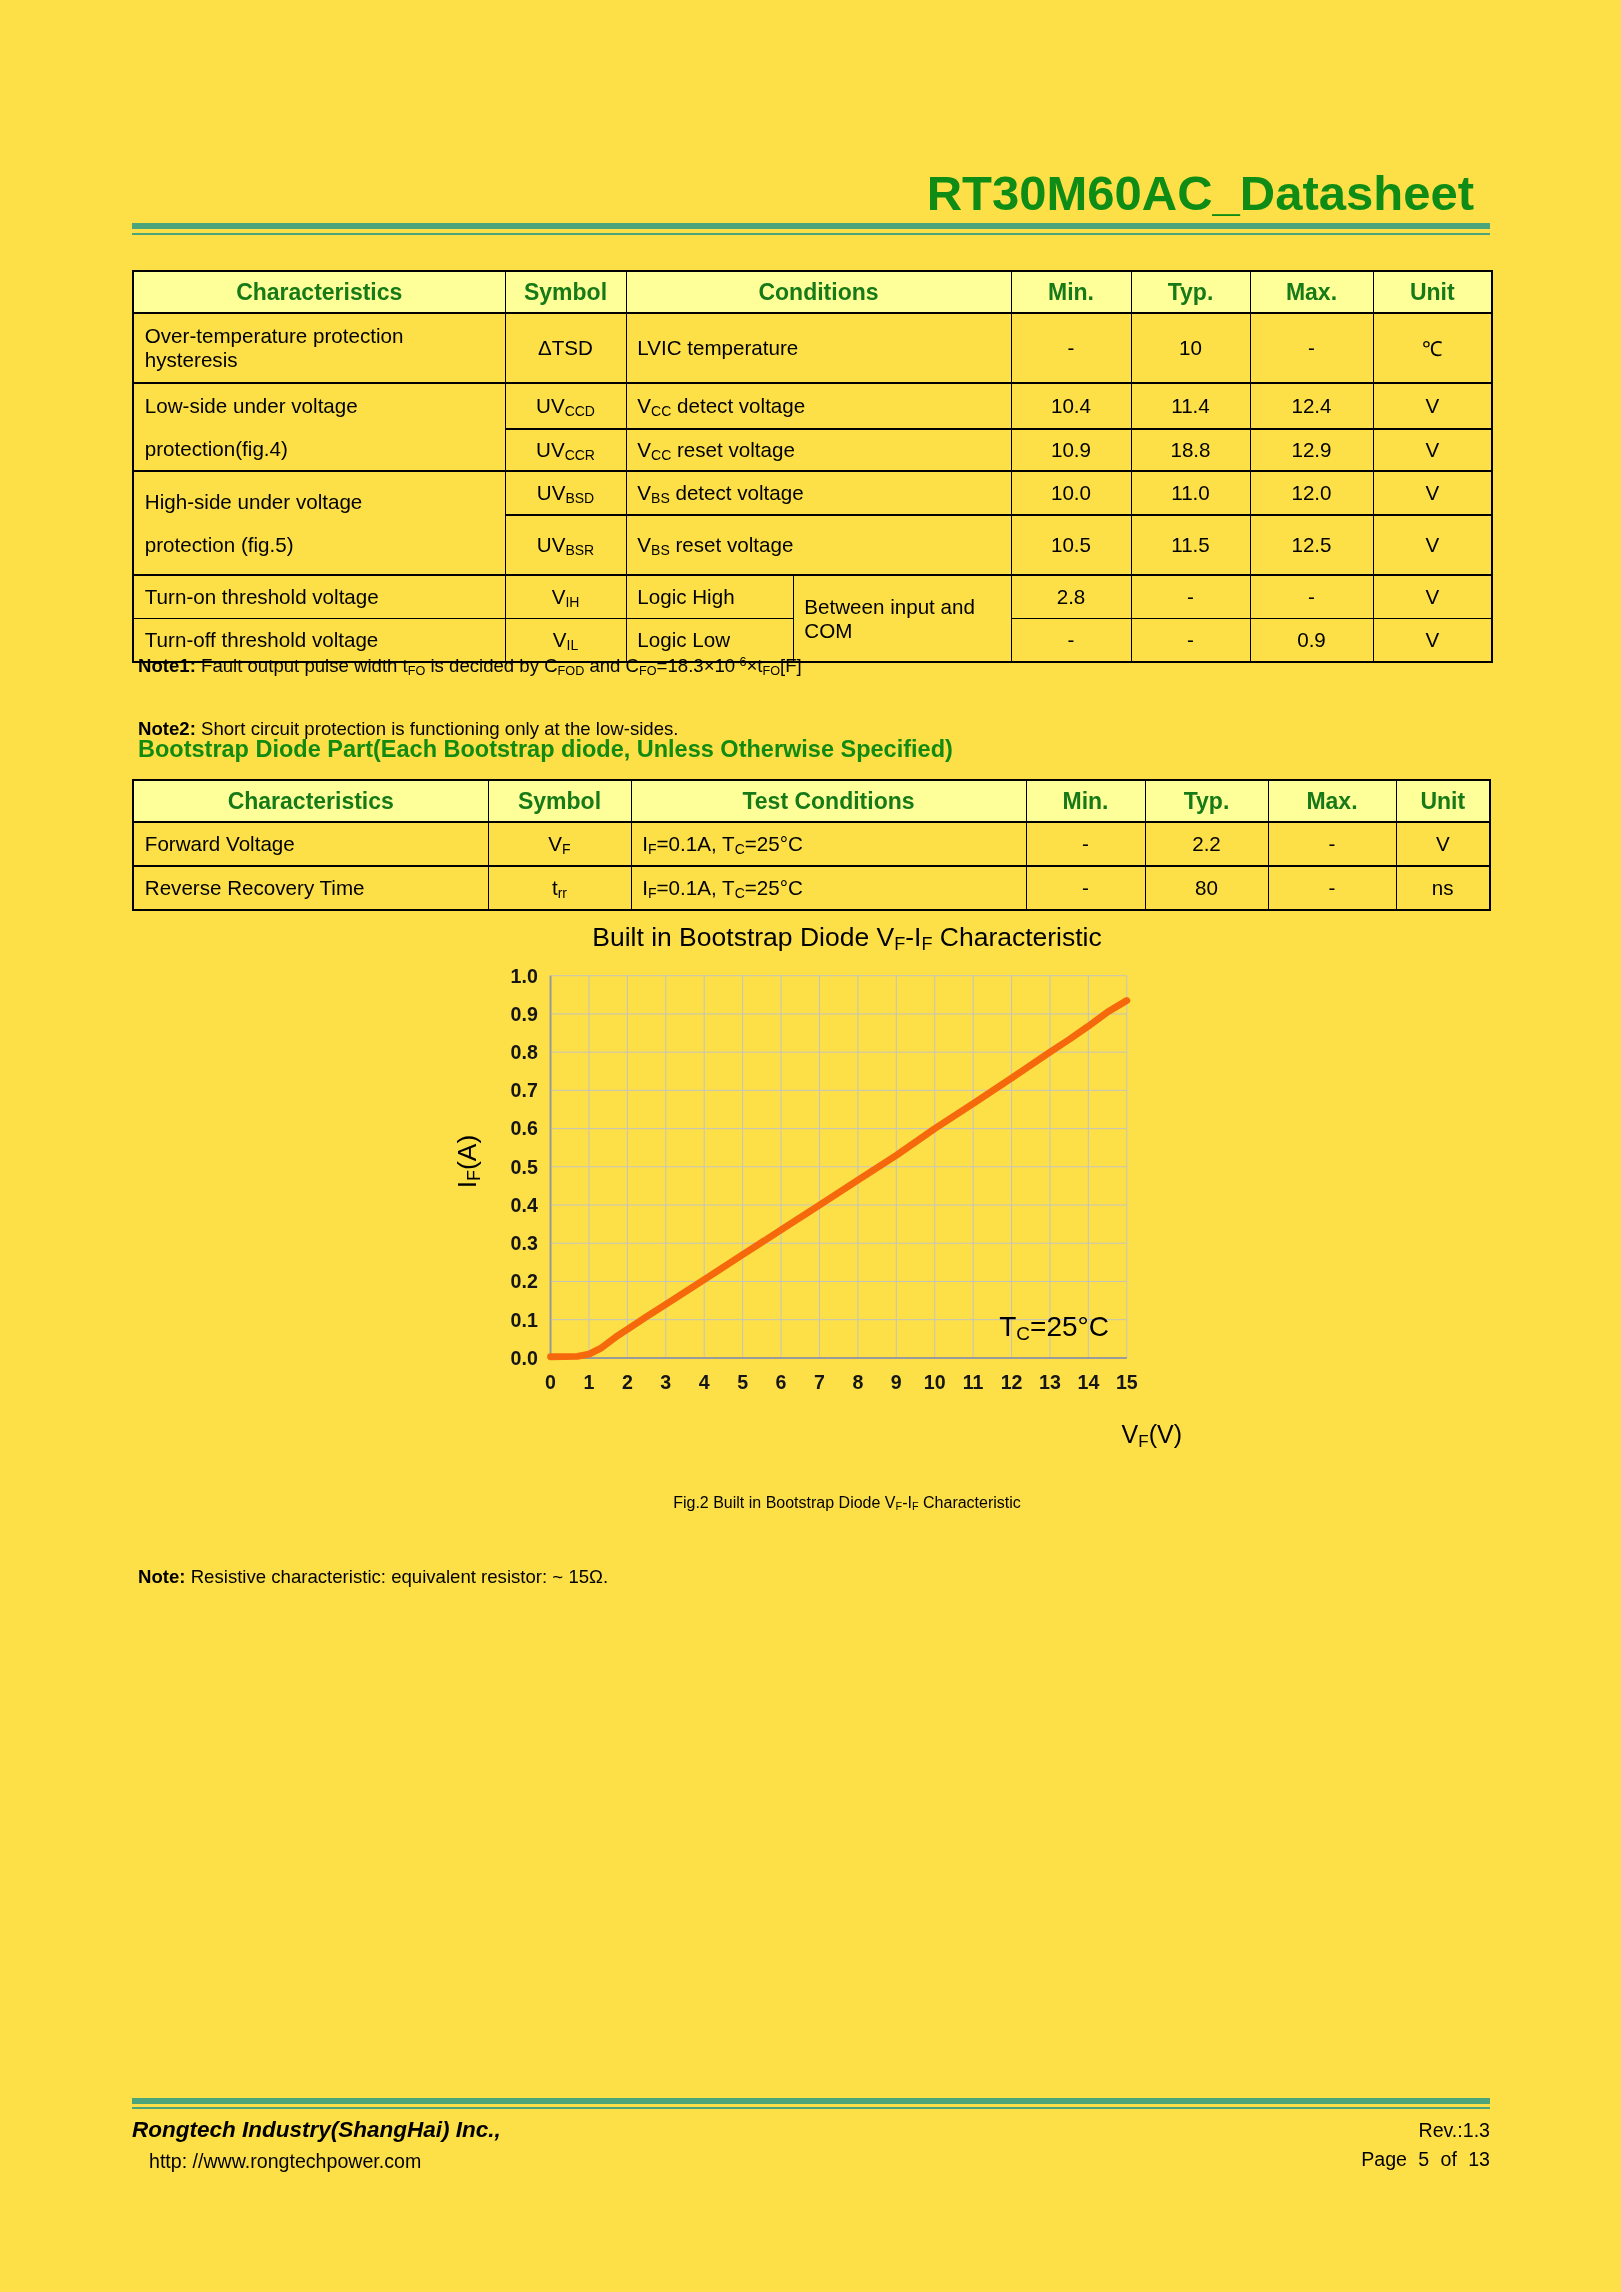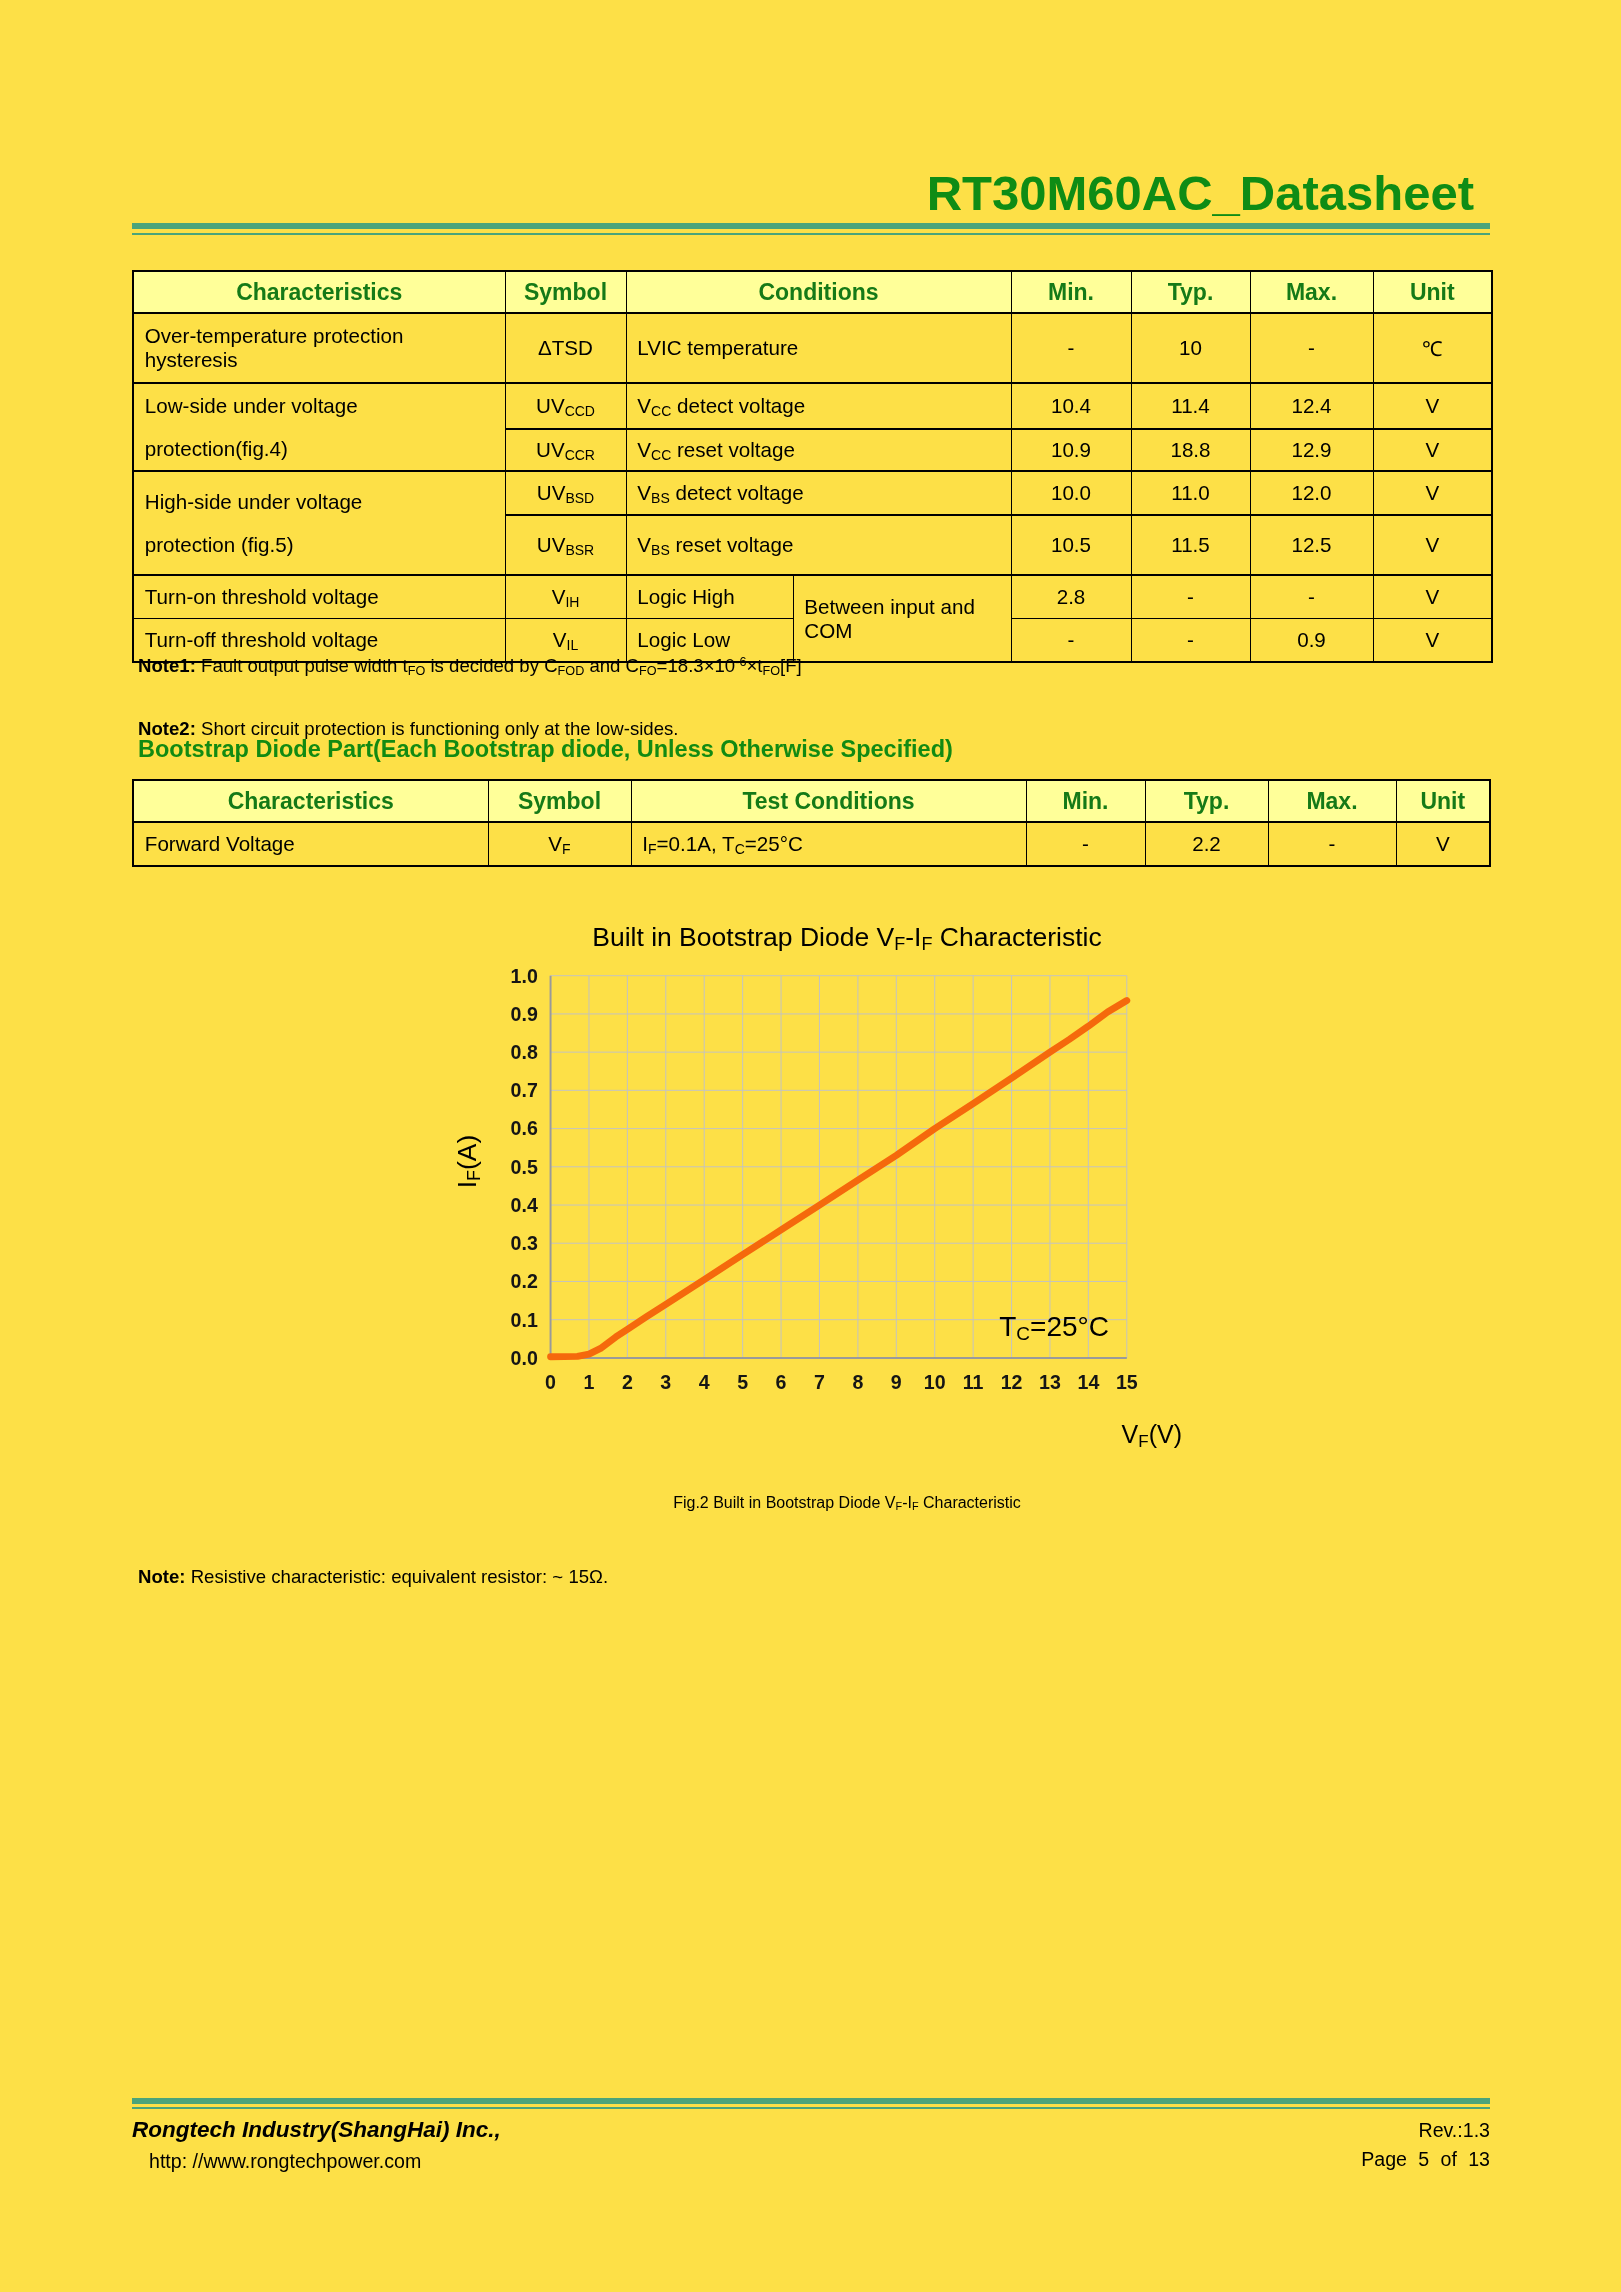--- a/index.html
+++ b/index.html
@@ -183,20 +183,29 @@
       <td>Unit</td>
     </tr>
     <tr style="height:44px">
       <td class="lft">Forward Voltage</td>
       <td>V<sub>F</sub></td>
       <td class="lft">I<sub>F</sub>=0.1A, T<sub>C</sub>=25°C</td>
       <td>-</td>
       <td>2.2</td>
       <td>-</td>
       <td>V</td>
+    </tr>
+    <tr class="sep2" style="height:44px">
+      <td class="lft">Reverse Recovery Time</td>
+      <td>t<sub>rr</sub></td>
+      <td class="lft">I<sub>F</sub>=0.1A, T<sub>C</sub>=25°C</td>
+      <td>-</td>
+      <td>80</td>
+      <td>-</td>
+      <td>ns</td>
     </tr>
   </tbody>
     </table>
 
   <div class="abs chart-title">Built in Bootstrap Diode V<sub>F</sub>-I<sub>F</sub> Characteristic</div>
   <svg id="chart-svg" class="abs" style="left:480px;top:956px" width="686" height="451" viewBox="0 0 700 460">
       <line x1="72" y1="20" x2="72" y2="410" stroke="#c3c3c3" stroke-width="1"></line>
       <line x1="111.2" y1="20" x2="111.2" y2="410" stroke="#c3c3c3" stroke-width="1"></line>
       <line x1="150.4" y1="20" x2="150.4" y2="410" stroke="#c3c3c3" stroke-width="1"></line>
       <line x1="189.60000000000002" y1="20" x2="189.60000000000002" y2="410" stroke="#c3c3c3" stroke-width="1"></line>

